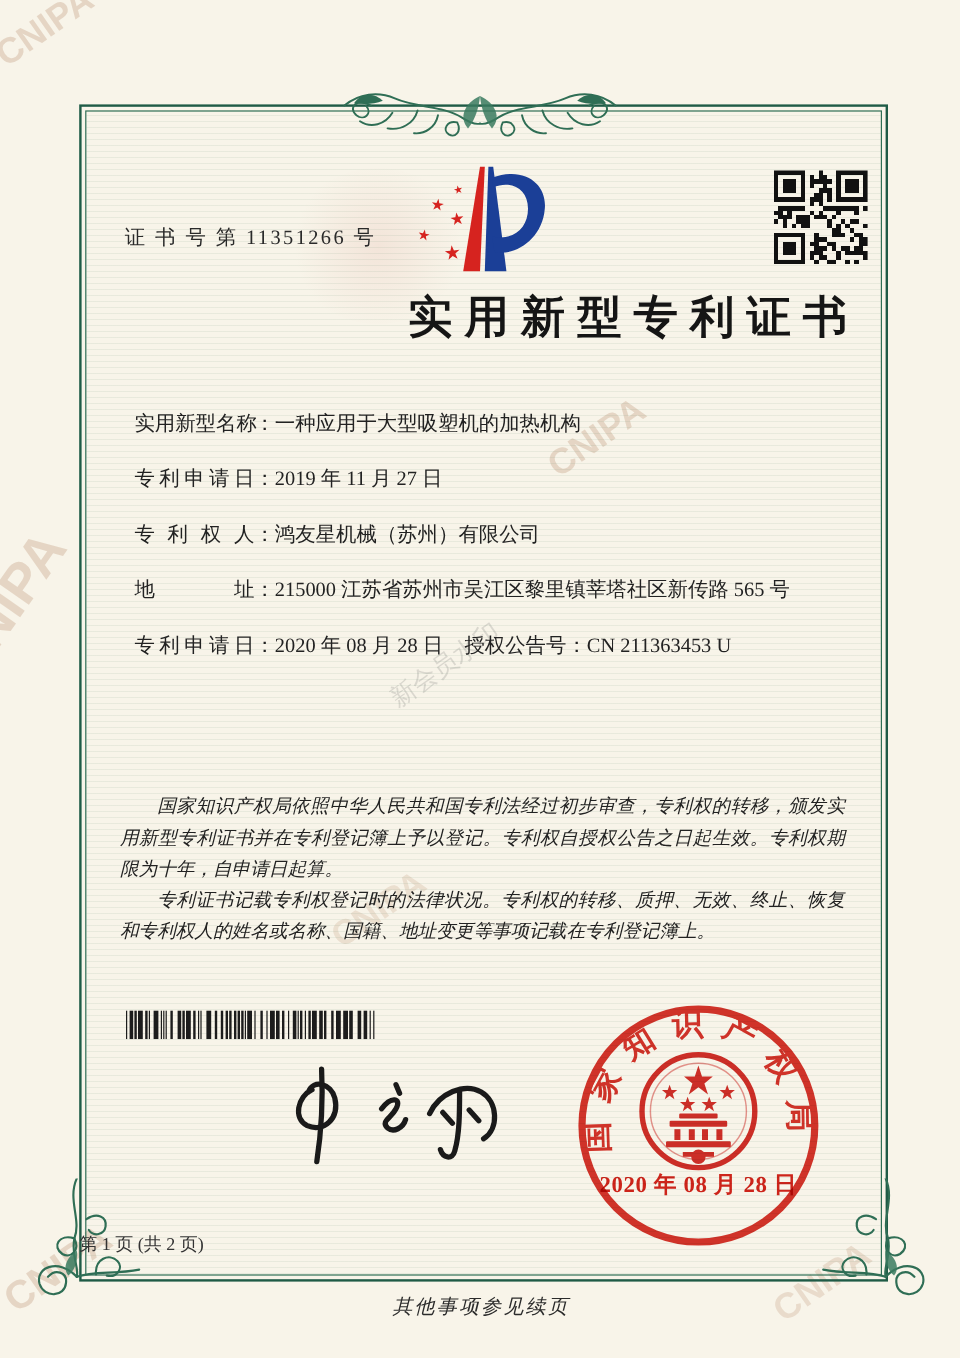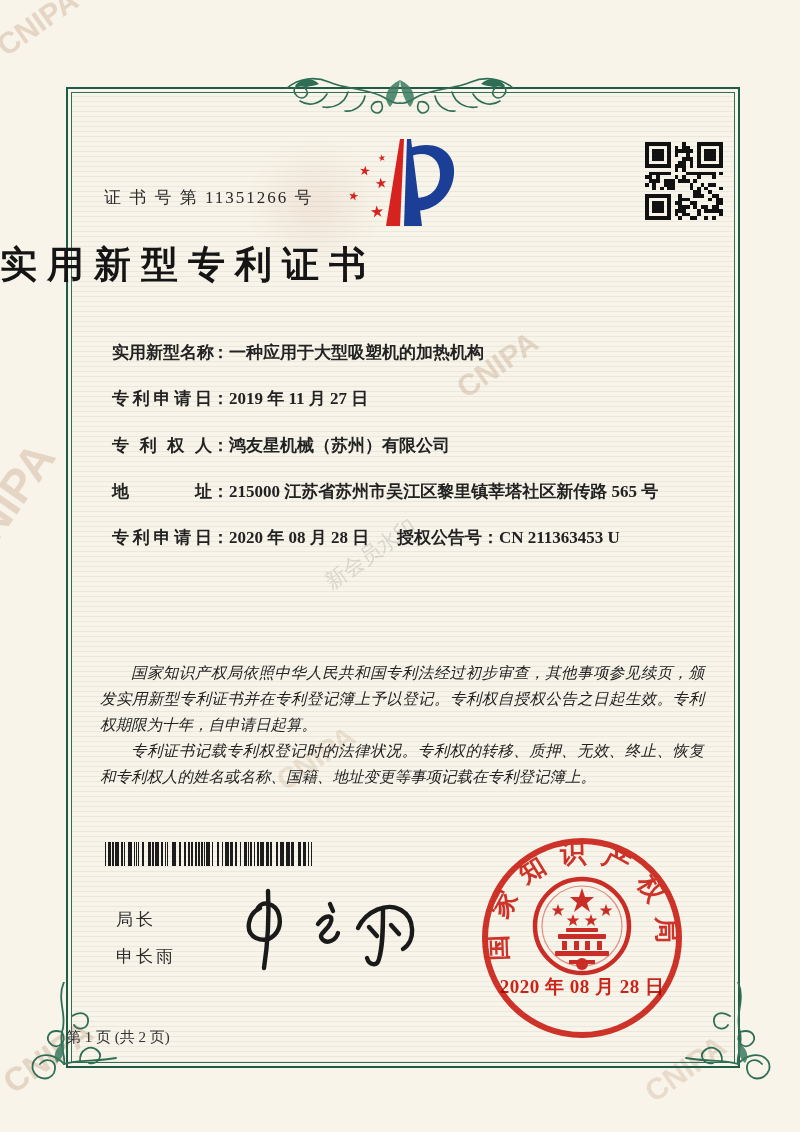--- a/index.html
+++ b/index.html
@@ -10,26 +10,26 @@
   .frame::before{content:"";position:absolute;inset:3px;border:1px solid #2f6e55;
     background:repeating-linear-gradient(0deg, rgba(96,140,110,0.10) 0 1px, transparent 1px 5px);}
   .wm{position:absolute;font-family:"Liberation Sans",sans-serif;font-weight:bold;pointer-events:none;white-space:nowrap;}
   .wm-brand{color:rgba(213,188,166,0.55);}
   .wm-member{color:rgba(150,148,145,0.30);font-weight:normal;}
   .blob{position:absolute;border-radius:50%;background:radial-gradient(circle, rgba(233,200,188,0.35), rgba(233,200,188,0) 70%);}
   .cert-no{position:absolute;left:104px;top:138px;font-size:17px;letter-spacing:2px;color:#2a2a2a;margin-top:48px;}
   .logo{position:absolute;left:330px;top:126px;width:140px;height:112px;}
   .logo .star{position:absolute;color:#d6231f;line-height:1;}
   .qr{position:absolute;left:645px;top:142px;width:78px;height:78px;}
-  .title{position:absolute;left:0;top:240px;width:716px;text-align:left;font-size:37px;font-weight:bold;letter-spacing:10px;color:#151515;}
+  .title{position:absolute;left:0;top:240px;width:716px;text-align:right;font-size:37px;font-weight:bold;letter-spacing:10px;color:#151515;}
   .fields{position:absolute;left:112px;top:341px;width:600px;font-size:17px;color:#222;}
-  .frow{position:relative;height:25px;margin-bottom:21.3px;white-space:nowrap;font-weight:bold;}
+  .frow{position:relative;height:25px;margin-bottom:21.3px;white-space:nowrap;}
   .flabel{display:inline-block;width:100px;text-align:justify;text-align-last:justify;vertical-align:top;}
   .fcolon{display:inline-block;width:17px;}
-  .fpair2{position:absolute;left:285px;top:0;}
+  .fpair2{position:absolute;left:275px;top:0;}
   .fpair2 .flabel{width:85px;}
   .paras{position:absolute;left:100px;top:660px;width:604px;font-size:15.5px;line-height:26px;color:#222;font-style:italic;text-align:justify;}
   .paras p{margin:0;text-indent:2em;}
   .barcode{position:absolute;left:105px;top:842px;width:210px;height:24px;}
   .signer{position:absolute;left:116px;top:901px;font-family:"Liberation Sans",sans-serif;font-size:17px;color:#2b2b2b;line-height:37px;letter-spacing:3px;}
   .signature{position:absolute;left:230px;top:886px;}
   .seal{position:absolute;left:472px;top:833px;mix-blend-mode:multiply;}
   .seal-date{position:absolute;left:490px;top:974px;width:184px;text-align:center;font-size:19px;font-weight:bold;color:#d3251c;letter-spacing:0.5px;mix-blend-mode:multiply;}
   .page-num{position:absolute;left:66px;top:1028px;width:670px;text-align:left;font-size:15px;color:#333;}
   .note{position:absolute;left:66px;top:1078px;width:670px;text-align:center;font-size:16.5px;color:#2b2b2b;font-style:italic;letter-spacing:2px;}
@@ -265,21 +265,21 @@
     </div>
     <div class="frow">
       <span class="flabel">专利申请日</span><span class="fcolon">：</span><span>2020 年 08 月 28 日</span>
       <span class="fpair2">
         <span class="flabel">授权公告号</span><span class="fcolon">：</span><span>CN 211363453 U</span>
       </span>
     </div>
   </div>
 
   <div class="paras">
-    <p>国家知识产权局依照中华人民共和国专利法经过初步审查，其他事项参见续页，颁发实用新型专利证书并在专利登记簿上予以登记。专利权自授权公告之日起生效。专利权期限为十年，自申请日起算。</p>
+    <p>国家知识产权局依照中华人民共和国专利法经过初步审查，专利权的转移，颁发实用新型专利证书并在专利登记簿上予以登记。专利权自授权公告之日起生效。专利权期限为十年，自申请日起算。</p>
     <p>专利证书记载专利权登记时的法律状况。专利权的转移、质押、无效、终止、恢复和专利权人的姓名或名称、国籍、地址变更等事项记载在专利登记簿上。</p>
   </div>
 
   <svg class="barcode" id="barcode" width="210" height="24">
       <rect x="0" y="0" width="1" height="24" fill="#1c1c1c"></rect>
       <rect x="3" y="0" width="3" height="24" fill="#1c1c1c"></rect>
       <rect x="7" y="0" width="2" height="24" fill="#1c1c1c"></rect>
       <rect x="10" y="0" width="4" height="24" fill="#1c1c1c"></rect>
       <rect x="16" y="0" width="2" height="24" fill="#1c1c1c"></rect>
       <rect x="19" y="0" width="1" height="24" fill="#1c1c1c"></rect>
@@ -322,24 +322,20 @@
       <rect x="171" y="0" width="2" height="24" fill="#1c1c1c"></rect>
       <rect x="175" y="0" width="4" height="24" fill="#1c1c1c"></rect>
       <rect x="181" y="0" width="4" height="24" fill="#1c1c1c"></rect>
       <rect x="186" y="0" width="3" height="24" fill="#1c1c1c"></rect>
       <rect x="193" y="0" width="3" height="24" fill="#1c1c1c"></rect>
       <rect x="198" y="0" width="3" height="24" fill="#1c1c1c"></rect>
       <rect x="203" y="0" width="1" height="24" fill="#1c1c1c"></rect>
       <rect x="206" y="0" width="1" height="24" fill="#1c1c1c"></rect>
     </svg>
 
-  <div class="signer">
-    <div>局长</div>
-    <div>申长雨</div>
-  </div>
 
   <svg class="signature" width="210" height="100" viewBox="0 0 210 100">
     <g stroke="#1a1a1a" stroke-width="4.4" fill="none" stroke-linecap="round" stroke-linejoin="round">
       <path d="M30,22 C18,28 14,46 26,52 C40,58 53,46 49,29 C46,17 31,13 27,24"></path>
       <path d="M38,5 C39,26 38,56 34,82"></path>
       <path d="M88,38 c8,-11 17,-9 12,0 c-4,8 -13,10 -7,16 c5,4 13,0 15,-7"></path>
       <path d="M100,18 l3,7"></path>
       <path d="M128,42 C136,25 157,16 171,24 C185,32 186,55 173,63"></path>
       <path d="M153,23 C153,41 153,59 149,73 C147,81 139,79 137,72"></path>
       <path d="M139,41 l8,9"></path>
@@ -368,14 +364,15 @@
       <rect x="3" y="15" width="5" height="9"></rect>
       <rect x="15" y="15" width="5" height="9"></rect>
       <rect x="-27" y="25" width="54" height="5" rx="1"></rect>
       <circle cy="38" r="6"></circle>
       <rect x="-13" y="34" width="26" height="4"></rect>
     </g>
   </svg>
   <div class="seal-date">2020 年 08 月 28 日</div>
 
   <div class="page-num">第 1 页 (共 2 页)</div>
+  <div class="note">其他事项参见续页</div>
 
 </div>
 
 </body></html>

